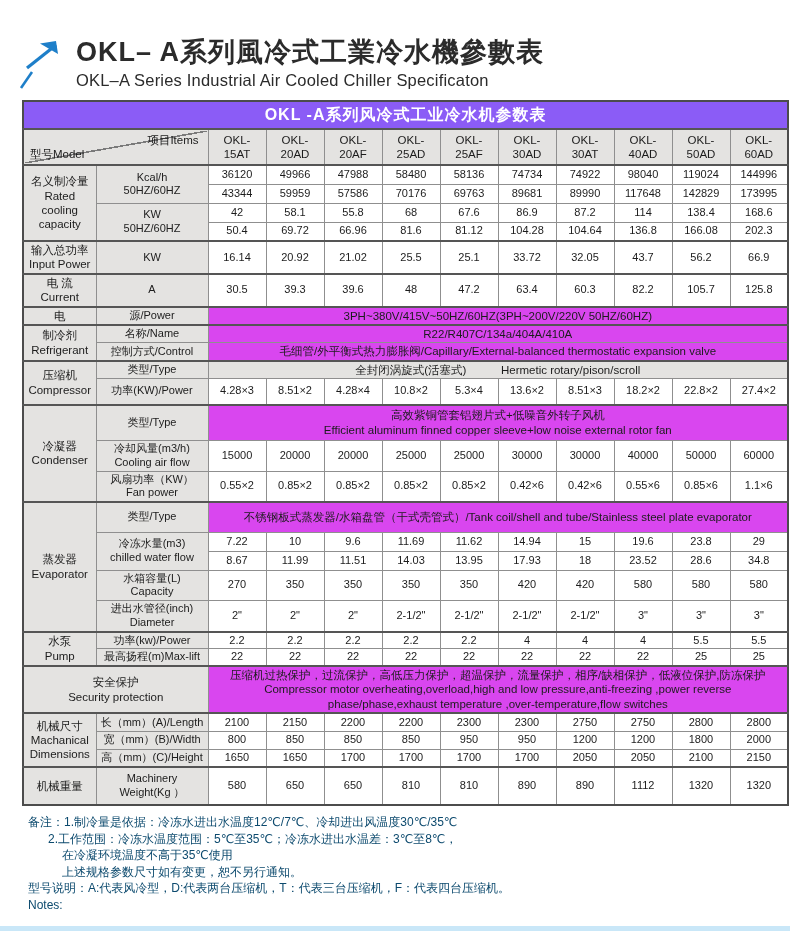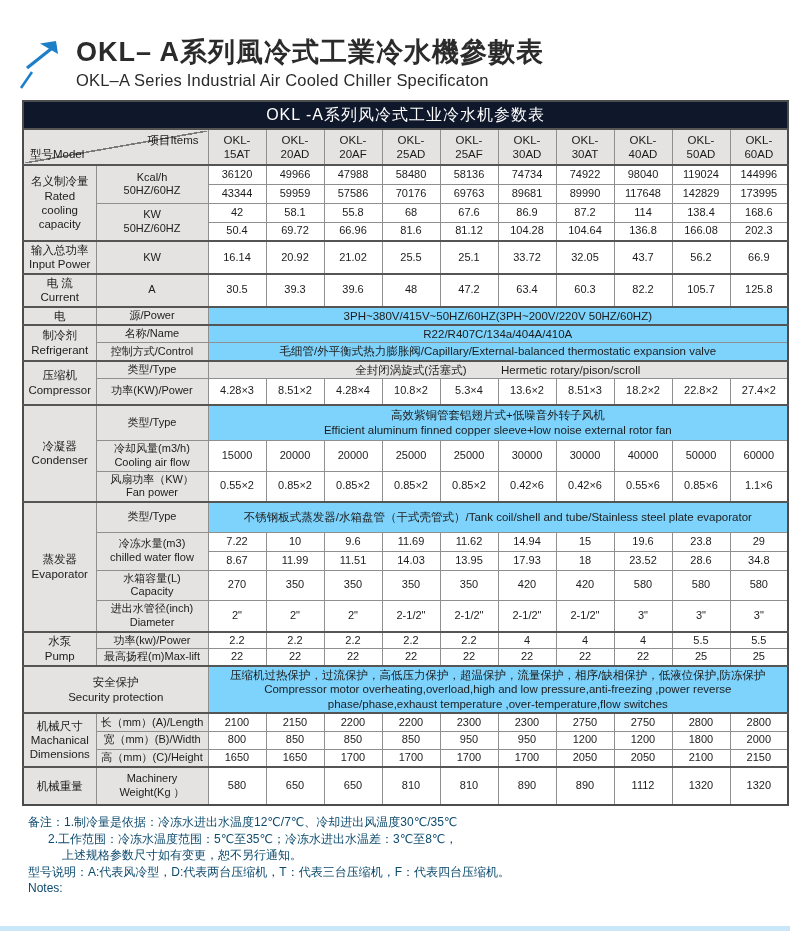--- a/index.html
+++ b/index.html
@@ -15,30 +15,30 @@
   .title-en{font-size:16.5px;font-weight:500;color:#2b2b2b;margin-top:3px;letter-spacing:0.2px;}
   
   .spec-wrap{position:absolute;top:100px;left:22px;}
   table{border-collapse:collapse;table-layout:fixed;width:766px;border:2px solid #4c4c4c;}
   td{
     border:1px solid #8f8f8f;text-align:center;vertical-align:middle;
     padding:1px 1px;font-size:11px;line-height:1.25;overflow:hidden;word-wrap:break-word;
   }
   tr.sec td{border-top:2px solid #555555;}
   .c-banner{
-    background:#0f172a;color:#ffffff;font-size:16px;font-weight:normal;
+    background:#8b5cf6;color:#ffffff;font-size:16px;font-weight:bold;
     height:24px;letter-spacing:1px;border:1px solid #29ABE2;border-bottom:1px solid #555;margin-top:11px;
   }
   .c-corner,.c-model,.c-cat,.c-item{background:#E4E3E1;}
   .gray{background:#E4E3E1;}
   .c-model{font-size:11.5px;}
   .c-cat{font-size:11.5px;}
   .c-item{font-size:11px;}
   .c-val{background:#ffffff;font-size:11px;}
-  .c-merge{background:#7dd3fc;font-size:11.5px;}
+  .c-merge{background:#d946ef;font-size:11.5px;}
   .c-merge.gray{background:#E4E3E1;}
   .corner-wrap{position:relative;width:100%;height:32px;
     background-image:linear-gradient(to bottom right,
       transparent calc(50% - 0.8px), #7a7a7a calc(50% - 0.8px),
       #7a7a7a calc(50% + 0.8px), transparent calc(50% + 0.8px));
   }
   .corner-model{position:absolute;left:5px;bottom:2px;font-size:11.5px;}
   .corner-items{position:absolute;right:8px;top:2px;font-size:11.5px;}
   
   .notes{position:absolute;left:28px;top:814px;font-size:12px;color:#0c4a6e;line-height:16.5px;}
@@ -520,18 +520,19 @@
           <td class="c-val gray">1320</td>
           <td class="c-val gray">1320</td>
         </tr>
       </tbody>
   </table>
 </div>
 
 <div class="notes">
   <div class="note-line">备注：1.制冷量是依据：冷冻水进出水温度12℃/7℃、冷却进出风温度30℃/35℃</div>
   <div class="note-line n-indent1">2.工作范围：冷冻水温度范围：5℃至35℃；冷冻水进出水温差：3℃至8℃，</div>
+  <div class="note-line n-indent2">在冷凝环境温度不高于35℃使用</div>
   <div class="note-line n-indent2">上述规格参数尺寸如有变更，恕不另行通知。</div>
   <div class="note-line">型号说明：A:代表风冷型，D:代表两台压缩机，T：代表三台压缩机，F：代表四台压缩机。</div>
   <div class="note-line">Notes:</div>
 </div>
 
 <div class="footer-strip"></div>
 
 </body></html>

